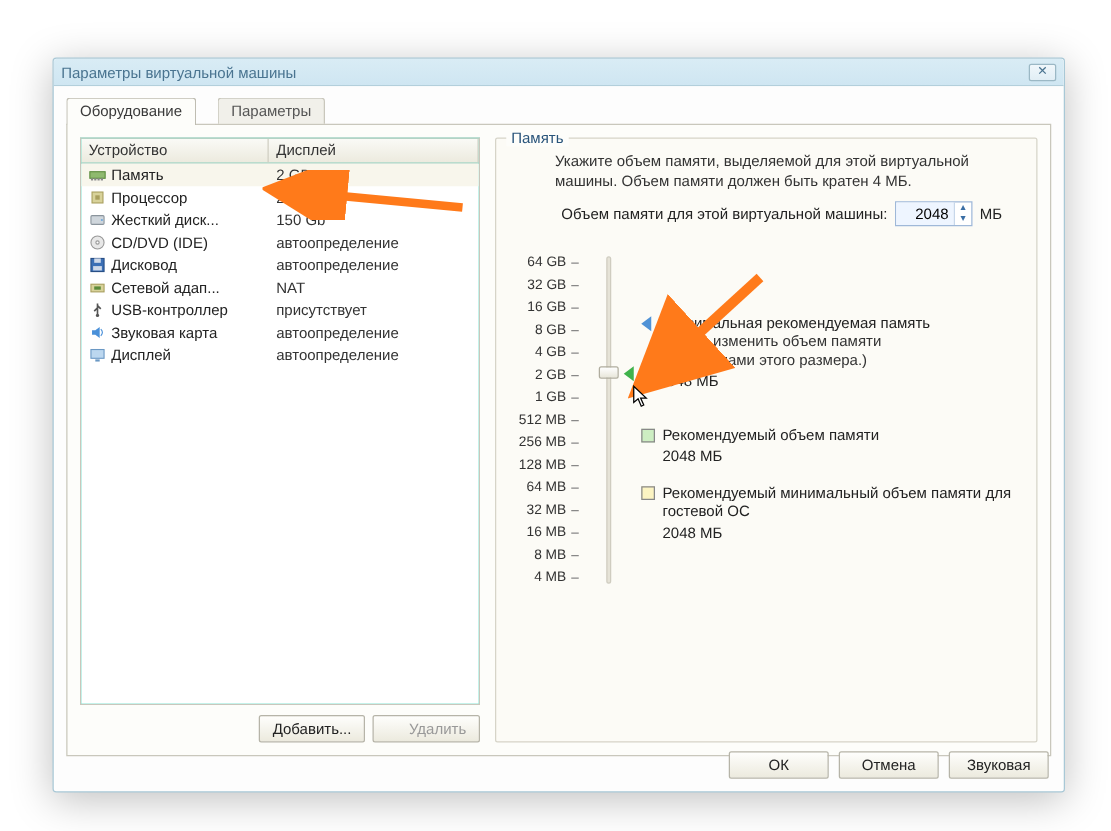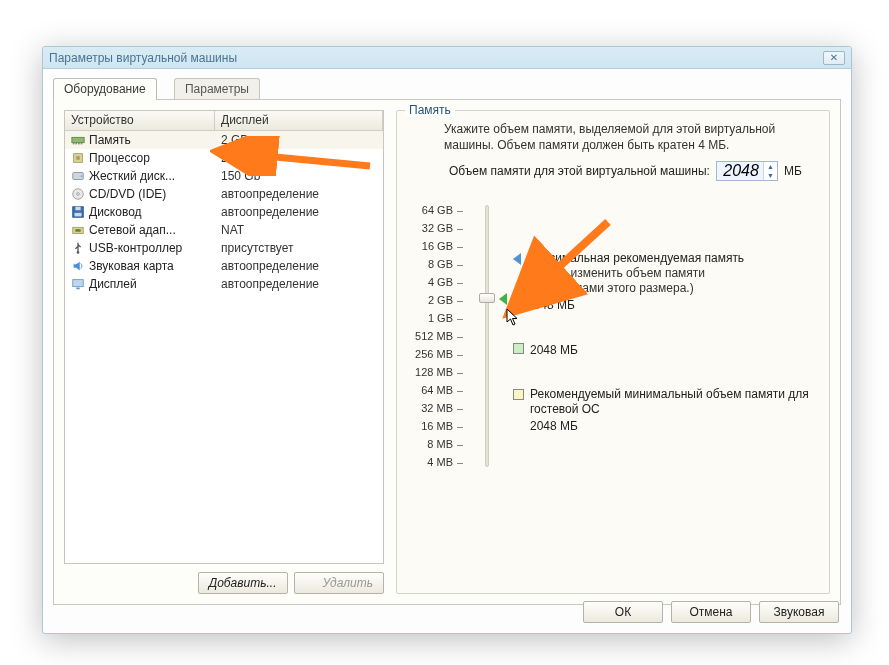--- a/index.html
+++ b/index.html
@@ -59,36 +59,36 @@
   .dev-header .h { padding: 2px 6px; border-right: 1px solid #d0cec2; color: #333; }
   .h.dev { width: 150px; } .h.sum { flex: 1; }
   .dev-body { height: calc(100% - 20px); background: #fff; }
   .dev-row { display: flex; height: 18px; line-height: 18px; }
   .dev-row.sel { background: #f8f6ec; }
   .dev-row .c { padding: 0 6px; white-space: nowrap; overflow: hidden; text-overflow: ellipsis; }
   .c.dev { width: 150px; display: flex; align-items: center; gap: 4px; }
   .c.sum { flex: 1; color: #333; }
   .dicon { width: 14px; height: 14px; flex: none; display: inline-block; }
 
-  .left-buttons { margin-top: 8px; display: flex; justify-content: flex-end; gap: 6px; font-style: italic; }
+  .left-buttons { margin-top: 8px; display: flex; justify-content: flex-end; gap: 6px; }
   .btn {
     min-width: 80px; height: 22px; padding: 0 10px;
     border: 1px solid #b6b4a8; border-radius: 2px;
     background: linear-gradient(#fefefc,#eceade);
     color: #222; font-size: 12px; line-height: 20px; text-align: center;
   }
   .btn.disabled { color: #999; padding-left: 28px; }
 
   
   .fieldset { border: 1px solid #d6d4c8; border-radius: 2px; padding: 10px 12px 12px 12px; background: #fcfbf6; position: relative; height: 100%; }
   .fieldset > .legend { position: absolute; top: -8px; left: 8px; background: #fdfdfa; padding: 0 4px; color: #29547a; }
   .desc { color: #333; line-height: 1.35; margin-bottom: 8px; margin-left: 35px; }
   .mem-row { display: flex; align-items: center; gap: 6px; margin-bottom: 10px; margin-left: 40px; }
   .spin { display: inline-flex; align-items: center; border: 1px solid #9fb8d8; background: #fff; height: 20px; }
-  .spin input { border: none; width: 46px; text-align: right; padding: 0 4px; font-size: 16px; background: #eef5ff; height: 18px; font-style: italic; }
+  .spin input { border: none; width: 46px; text-align: right; padding: 0 4px; font-size: 12px; background: #eef5ff; height: 18px; }
   .spin .arrows { width: 14px; height: 18px; border-left: 1px solid #c7d7ea; display: flex; flex-direction: column; }
   .spin .arrows span { flex:1; display:flex; align-items:center; justify-content:center; font-size:7px; color:#3a6ea5; }
 
   .slider-area { display: flex; gap: 14px; margin-top: 20px; }
   .ticks-col { width: 54px; display: flex; flex-direction: column; align-items: flex-end; }
   .tick-row { height: 18px; line-height: 18px; color: #333; font-size: 11px; white-space: nowrap; }
   .tick-row .dash { display:inline-block; width:6px; border-top:1px solid #888; margin-left:4px; vertical-align: middle; }
   .slider-col { width: 22px; position: relative; }
   .slider-rail { position:absolute; left:8px; top:4px; bottom:4px; width:4px; background:#e6e3d7; border:1px solid #cfccc0; border-radius:2px; }
   .slider-handle { position:absolute; left:2px; width:16px; height:10px; background:linear-gradient(#fefefe,#e8e6da); border:1px solid #b0ad9f; border-radius:2px; }
@@ -290,20 +290,21 @@
                   </span>
                 </div>
 
                 <div class="marker" style="top:90px; left:-14px">
                   <span class="tri left-green"></span>
                 </div>
 
                 <div class="marker" style="top:140px">
                   <span class="legend-box lb-green"></span>
                   <span class="txt">
+                    <div>Рекомендуемый объем памяти</div>
                     <div class="val">2048 МБ</div>
                   </span>
                 </div>
 
                 <div class="marker" style="top:186px">
                   <span class="legend-box lb-yellow"></span>
                   <span class="txt">
                     <div>Рекомендуемый минимальный объем памяти для гостевой ОС</div>
                     <div class="val">2048 МБ</div>
                   </span>

